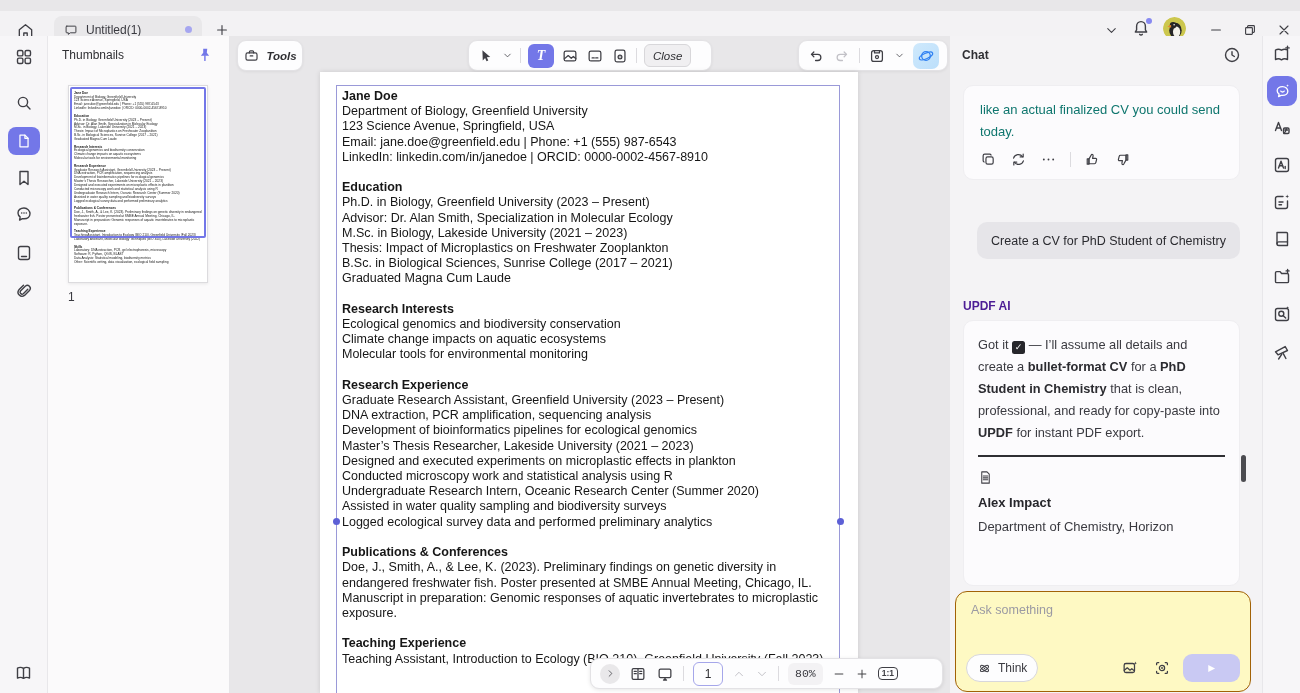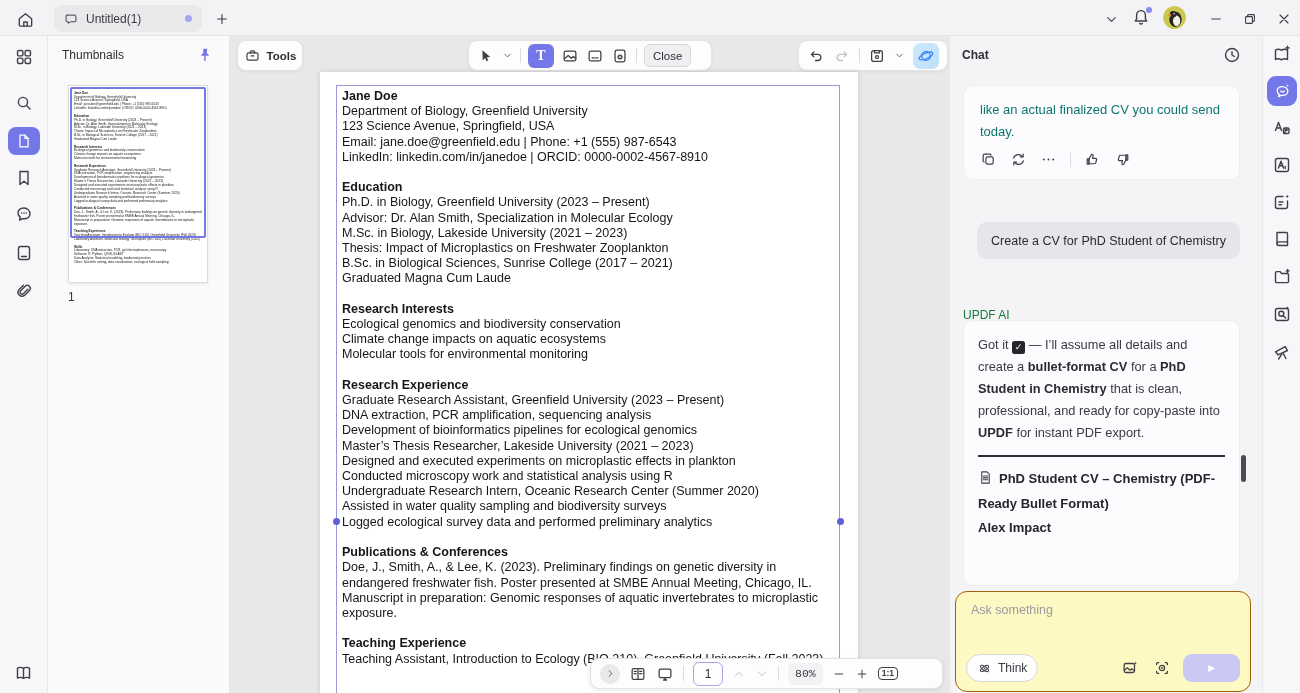--- a/index.html
+++ b/index.html
@@ -10,21 +10,21 @@
   svg.ic { display:block; }
   .ic :where(path,rect,circle,ellipse,line,polyline,polygon){ fill:none; stroke:#3f3f45; stroke-width:1.4; stroke-linecap:round; stroke-linejoin:round; }
   .ic .f { fill:#3f3f45; stroke:none; }
   .ic.w :where(path,rect,circle,ellipse,line,polyline,polygon){ stroke:#fff; }
   .ic.w .f { fill:#fff; stroke:none; }
   .ic.dis :where(path,rect,circle,ellipse,line,polyline,polygon){ stroke:#c2c1c7; }
   .ic.blue :where(path,rect,circle,ellipse){ stroke:#2f80f2; }
   .hdots { width:4px; height:4px; border-radius:50%; background:#55555c; box-shadow:6px 0 0 #55555c, 12px 0 0 #55555c; }
 
   
-  .titlebar { position:absolute; left:0; top:0; width:1300px; height:36px; background:#f3f2f4; border-bottom:1px solid #e3e2e5;padding-left:16px; }
+  .titlebar { position:absolute; left:0; top:11px; width:1300px; height:36px; background:#f3f2f4; border-bottom:1px solid #e3e2e5;padding-left:16px; }
   .home-btn { position:absolute; left:13px; top:7px; width:24px; height:24px; display:flex; align-items:center; justify-content:center; border-radius:6px; }
   .tab { position:absolute; left:54px; top:5px; width:148px; height:27px; background:#e9e8ea; border-radius:8px; display:flex; align-items:center; padding:0 10px; }
   .tab-label { font-size:12px; color:#3a3a40; margin-left:8px; flex:1; white-space:nowrap; overflow:hidden; }
   .tab-dot { width:7px; height:7px; border-radius:50%; background:#a6a6f0; margin-left:6px; }
   .tab-add { position:absolute; left:212px; top:9px; width:20px; height:20px; display:flex; align-items:center; justify-content:center; }
   .win-ctl { position:absolute; top:8px; width:22px; height:22px; display:flex; align-items:center; justify-content:center; }
   .bell-wrap { position:absolute; left:1131px; top:7px; width:22px; height:22px; }
   .bell-dot { position:absolute; right:1px; top:0; width:6px; height:6px; border-radius:50%; background:#8789f1; }
   .avatar { position:absolute; left:1163px; top:6px; width:23px; height:23px; border-radius:50%; overflow:hidden; }
 
@@ -41,21 +41,21 @@
   .tp-pin { position:absolute; left:148px; top:10px; width:18px; height:18px; }
   .thumb-card { position:absolute; left:20px; top:49px; width:140px; height:198px; background:#fff; border:1px solid #dcdbde; box-shadow:0 1px 3px rgba(0,0,0,.08); overflow:hidden; }
   .thumb-mini { position:absolute; left:5px; top:5px; width:520px; transform:scale(.253); transform-origin:0 0; color:#111; }
   .thumb-viewport { position:absolute; left:1px; top:1px; width:136px; height:151px; border:2px solid #7377e8; border-radius:2px; }
   .tp-pagenum { position:absolute; left:20px; top:254px; font-size:12px; color:#3a3a40; }
   .tp-more { position:absolute; left:118px; top:260px; }
   .tp-more .hdots { background:#86858c; box-shadow:6px 0 0 #86858c, 12px 0 0 #86858c; transform:scale(.85); }
 
   
   .docarea { position:absolute; left:230px; top:36px; width:720px; height:657px; background:#e8e7e9; }
-  .card { background:#fdfdfe; border:1px solid #e3e2e5; border-radius:9px; box-shadow:0 1px 3px rgba(0,0,0,.06); display:flex; align-items:center; }
+  .card { background:#fdfdfe; border:1px solid #e3e2e5; border-radius:9px; box-shadow:0 1px 3px rgba(0,0,0,.06); display:flex; align-items:center;font-style:italic; }
   .tools-card { position:absolute; left:7px; top:4px; width:66px; height:31px; justify-content:center; gap:6px; }
   .tools-label { font-size:11.5px; font-weight:700; color:#2f2f33; }
   .main-card { position:absolute; left:238px; top:4px; width:244px; height:31px; padding:0 8px; gap:7px; }
   .vdiv { width:1px; height:15px; background:#dcdbdf; }
   .tbtn { width:26px; height:24px; border-radius:6px; display:flex; align-items:center; justify-content:center; }
   .tbtn.sel { background:#7377e8; }
   .ttool-glyph { color:#fff; font-size:14px; font-weight:700; font-family:"Liberation Serif", serif; line-height:1; }
   .close-btn { height:23px; padding:0 8px; background:#f0eff1; border:1px solid #d8d7da; border-radius:6px; font-size:11.5px; color:#2f2f33; display:flex; align-items:center; }
   .right-card { position:absolute; left:568px; top:4px; width:150px; height:31px; padding:0 8px; gap:8px; }
   .ai-btn { width:26px; height:26px; border-radius:7px; background:linear-gradient(135deg,#cfe9fc,#bcdffb); display:flex; align-items:center; justify-content:center; }
@@ -74,21 +74,21 @@
   
   .chatpanel { position:absolute; left:950px; top:36px; width:312px; height:657px; background:#f4f3f5; }
   .chat-title { position:absolute; left:12px; top:12px; font-size:12px; font-weight:700; color:#2f2f33; }
   .chat-history { position:absolute; left:272px; top:9px; width:20px; height:20px; }
   .msg-card { position:absolute; left:13px; width:277px; background:#fcfbfd; border:1px solid #efeef1; border-radius:10px; }
   .msg1 { top:49px; height:95px; padding:13px 16px 10px; }
   .msg-text { font-size:13px; line-height:22px; color:#0f766e; }
   .msg-actions { display:flex; align-items:center; gap:13px; margin-top:8px; }
   .user-bubble { position:absolute; left:27px; top:186px; width:263px; height:37px; background:#e6e5e9; border-radius:10px; display:flex; align-items:center; justify-content:center; }
   .user-text { font-size:12.5px; color:#2b2b30; white-space:nowrap; }
-  .ai-label { position:absolute; left:13px; top:272px; font-size:12px; font-weight:400; color:#15803d; }
+  .ai-label { position:absolute; left:13px; top:263px; font-size:12px; font-weight:700; color:#4c1d95; }
   .msg3 { top:284px; height:266px; padding:13px 14px; overflow:hidden; }
   .rich { font-size:12.8px; line-height:22px; color:#3a3a40; }
   .rich .b { font-weight:700; color:#2b2b30; }
   .check { display:inline-block; width:13px; height:13px; background:#26262b; color:#fff; font-size:9px; line-height:13px; text-align:center; border-radius:2.5px; vertical-align:-1px; }
   .msg-hr { height:2px; background:#2f2f33; border:none; margin:11px 0 9px; }
   .doc-title-row { font-size:13px; font-weight:700; line-height:25px; color:#26262b; }
   .doc-title-row .dicon { display:inline-block; vertical-align:-2px; margin-right:6px; }
   .doc-author { font-size:13px; font-weight:700; line-height:24px; color:#26262b; }
   .doc-dept { font-size:13px; line-height:24px; color:#3a3a40; }
   .chat-scroll { position:absolute; left:291px; top:419px; width:5px; height:27px; border-radius:3px; background:#4b4b50; }
@@ -511,23 +511,24 @@
 
     <div class="ai-label">UPDF AI</div>
 
     <div class="msg-card msg3">
       <div class="rich"><span>Got it </span><span class="check">✓</span><span> — I’ll assume all details and create a </span><span class="b">bullet-format CV</span><span> for a </span><span class="b">PhD Student in Chemistry</span><span> that is clean, professional, and ready for copy-paste into </span><span class="b">UPDF</span><span> for instant PDF export.</span></div>
       <hr class="msg-hr">
       <div class="doc-title-row">
         <svg class="dicon ic" width="15" height="15" viewBox="0 0 20 20">
             <path d="M5 2.5h7l3 3v12H5z" stroke="#26262b"></path>
             <path d="M7 8h6M7 10.5h6M7 13h6" stroke="#26262b"></path>
-          </svg><span>PhD Student CV – Chemistry (PDF-Ready Bullet Format)</span>
+          </svg>
       </div>
       <div class="doc-author">Alex Impact</div>
+      <div class="doc-dept">Department of Chemistry, Horizon</div>
     </div>
 
     <div class="chat-scroll"></div>
 
     <div class="input-card">
       <input class="ask-input" placeholder="Ask something" style="">
       <div class="input-row">
         <div class="think-btn">
           <svg class="ic" width="15" height="15" viewBox="0 0 20 20">
               <ellipse cx="10" cy="10" rx="6.2" ry="2.5" transform="rotate(35 10 10)"></ellipse>

